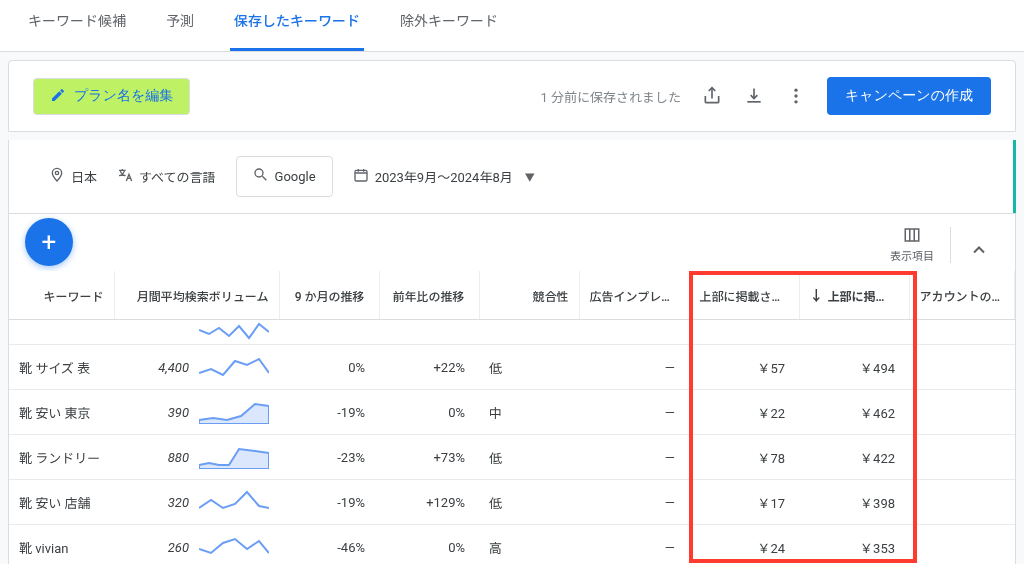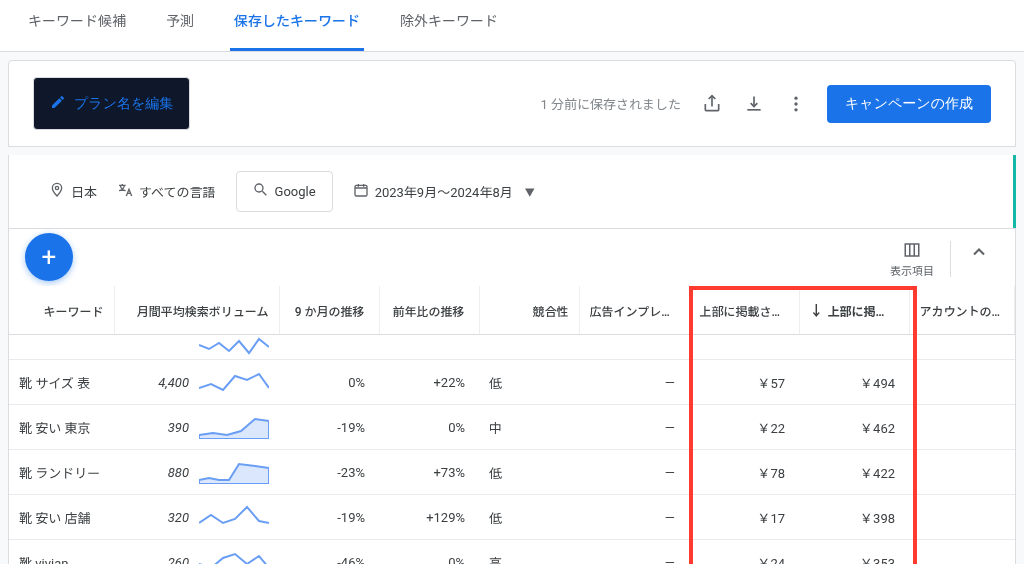--- a/index.html
+++ b/index.html
@@ -45,27 +45,27 @@
       border: 1px solid #dadce0;
       border-radius: 4px 4px 0 0;
       justify-content: space-between;
     }
     .toolbar-left { display: flex; align-items: center; }
     .toolbar-right { display: flex; align-items: center; gap: 20px; }
     .edit-btn {
       display: flex;
       align-items: center;
       gap: 8px;
-      padding: 16px 16px;
+      padding: 8px 16px;
       border: 1px solid #dadce0;
       border-radius: 4px;
       color: #1a73e8;
       font-size: 14px;
       font-weight: 500;
-      background: #0f172a;
+      background: #bef264;
       cursor: pointer;
     }
     .saved-text {
       color: #80868b;
       font-size: 13px;
     }
     .icon-btn {
       width: 22px;
       height: 22px;
       display: flex;
@@ -134,21 +134,21 @@
       justify-content: center;
       font-size: 26px;
       cursor: pointer;
       box-shadow: 0 2px 6px rgba(26,115,232,0.4);
       position: absolute;
       left: 16px;
       top: 4px;
     }
     .table-bar-right {
       display: flex;
-      align-items: flex-start;
+      align-items: flex-end;
       gap: 16px;
       margin-left: auto;
     }
     .col-toggle {
       display: flex;
       flex-direction: column;
       align-items: center;
       font-size: 11px;
       color: #5f6368;
       cursor: pointer;

